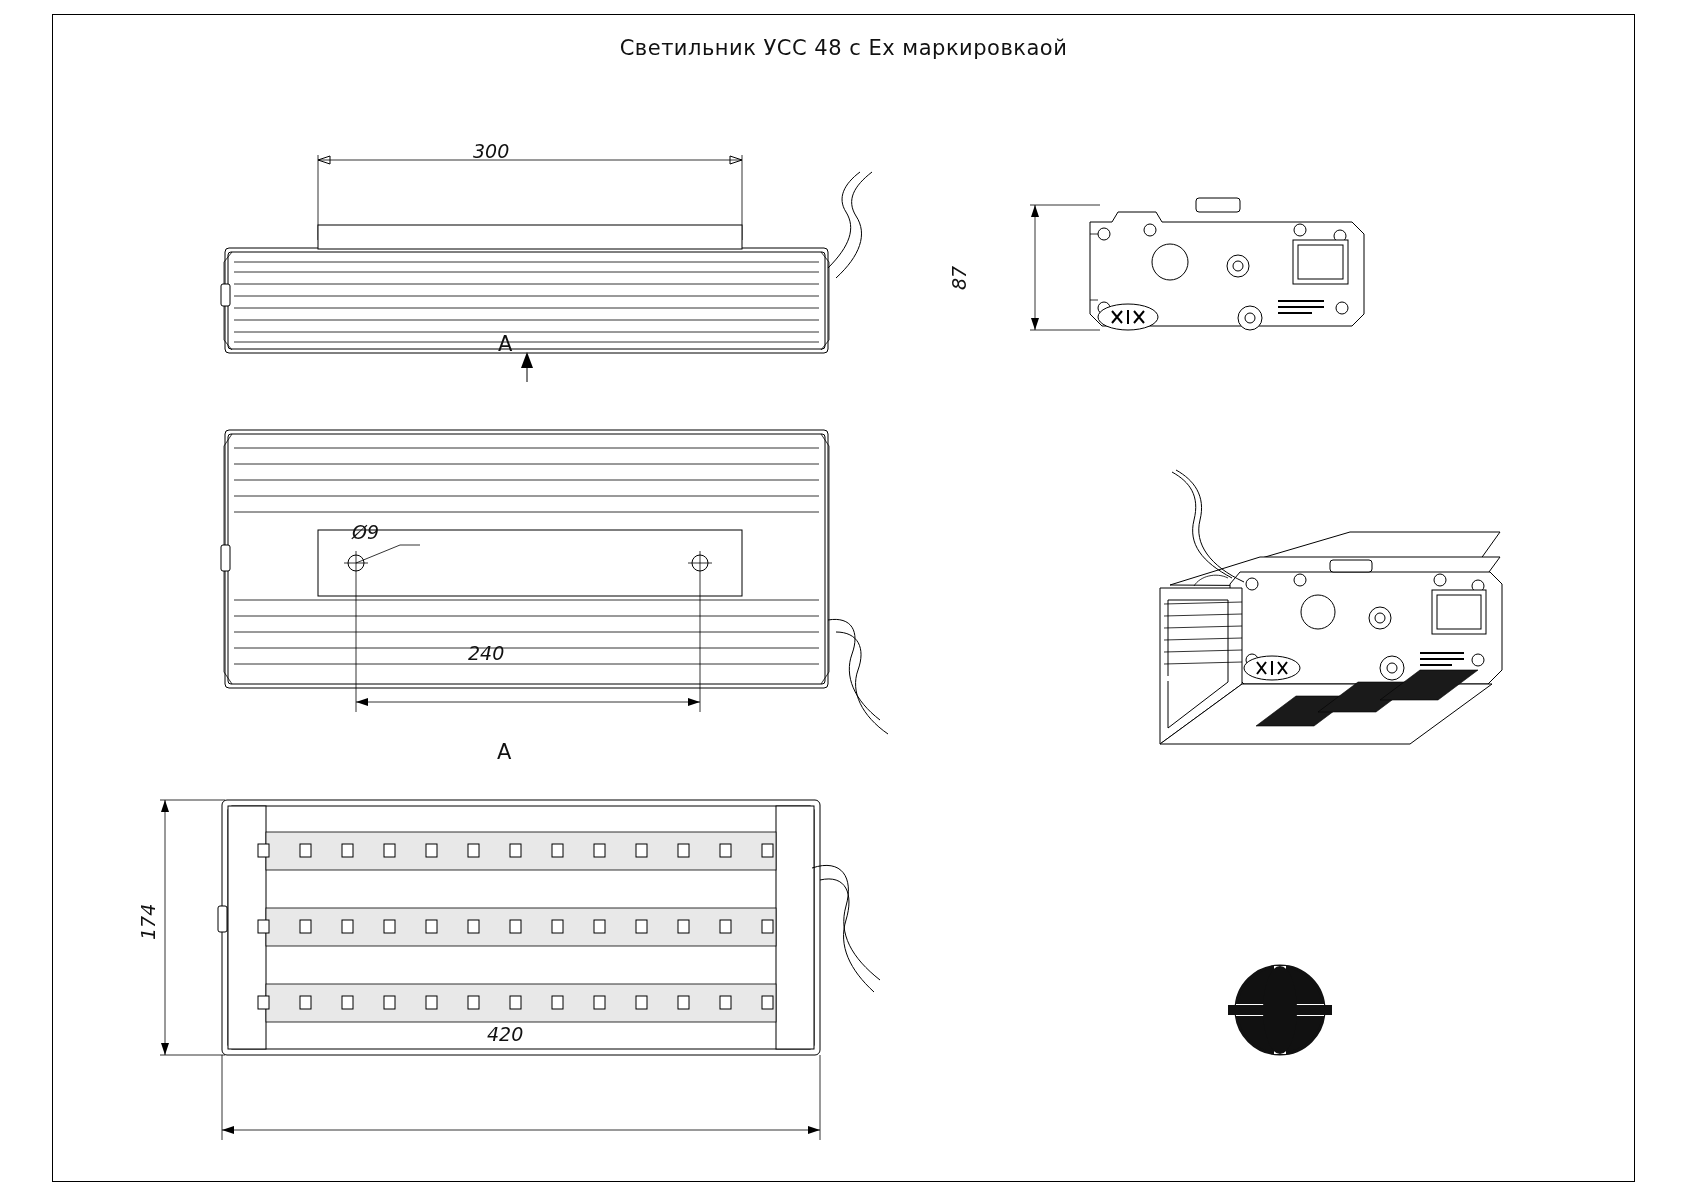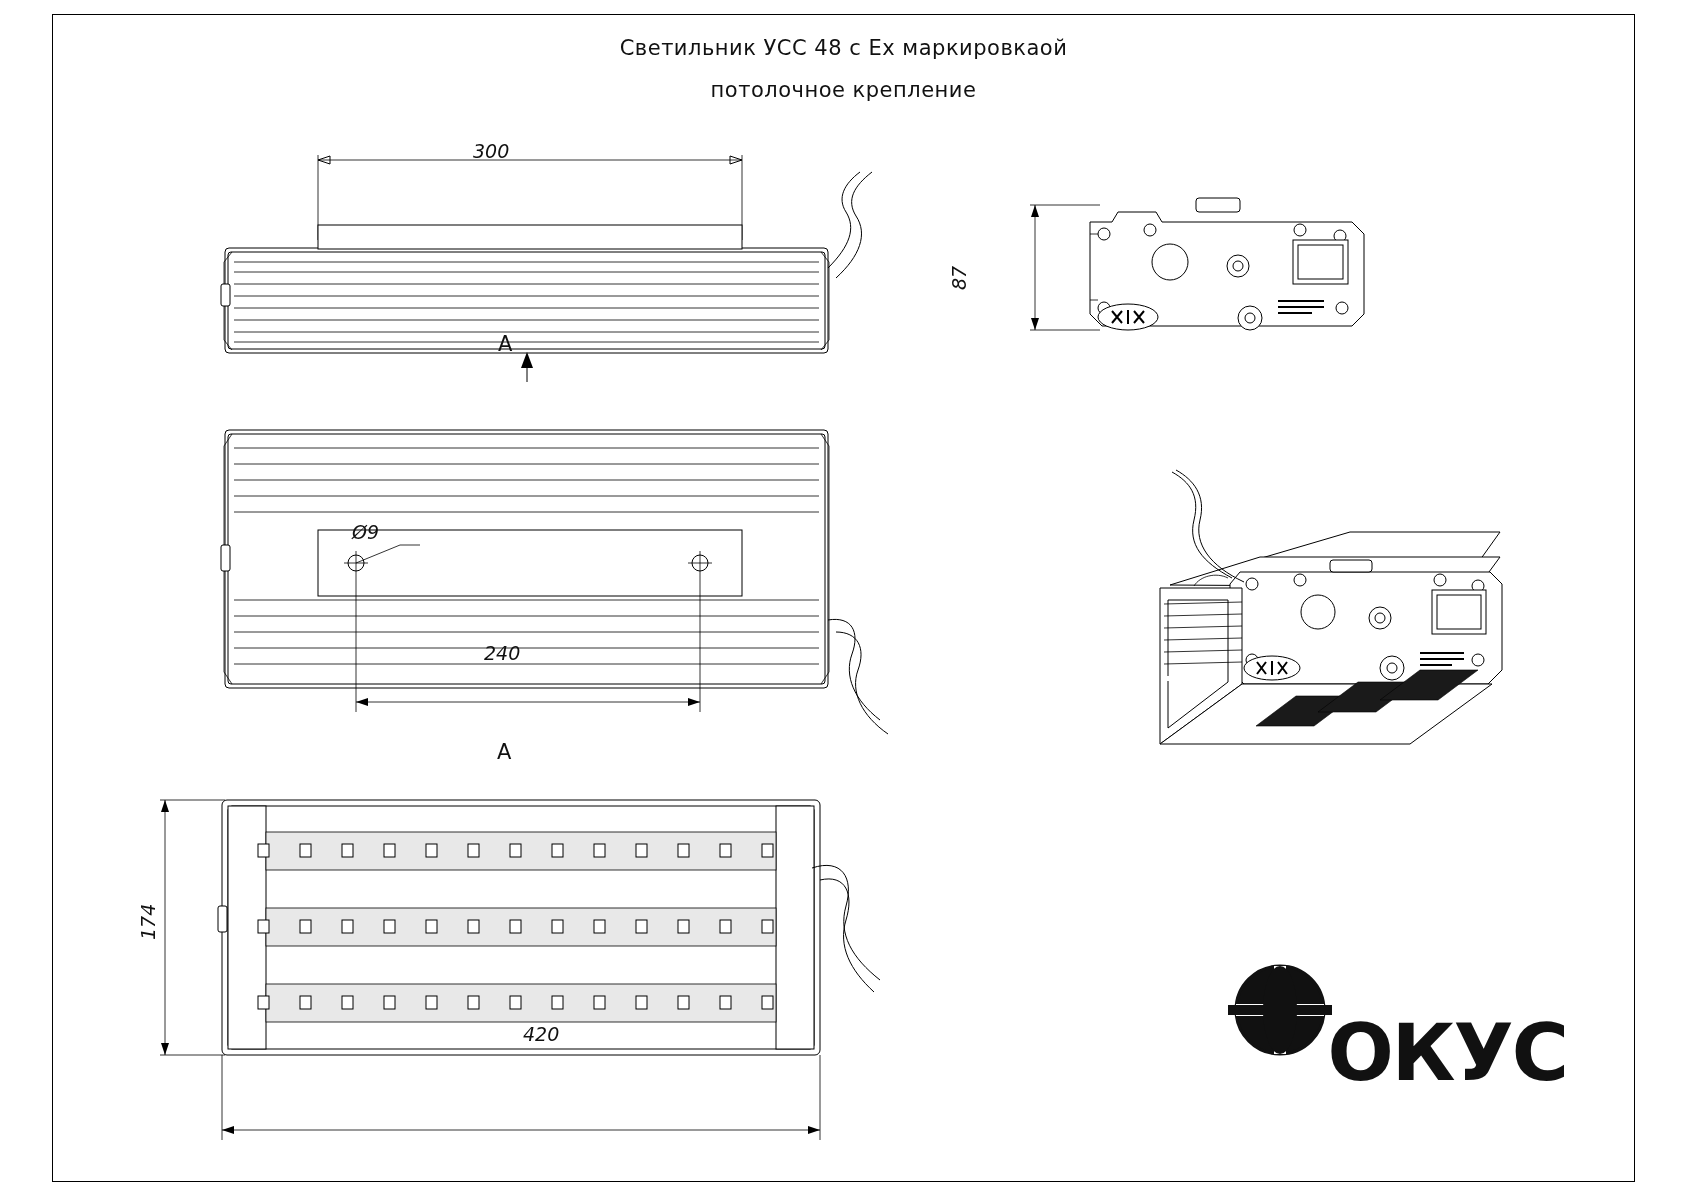--- a/index.html
+++ b/index.html
@@ -21,21 +21,20 @@
   .logo{position:absolute;right:120px;bottom:95px;display:flex;align-items:center;gap:6px;}
   .logoword{font-size:78px;font-weight:bold;letter-spacing:-2px;color:#111;font-family:"DejaVu Sans", sans-serif;}
 </style>
 </head>
 <body>
 
 <div id="sheet">
   <div id="frame"></div>
 
   <div class="title t1">Светильник УСС 48 с Ex маркировкаой</div>
-  <div class="title t2">потолочное крепление</div>
 
   <svg width="1687" height="1193">
 
     <g>
 
       <line class="thin" x1="318" y1="160" x2="742" y2="160"></line>
       <path class="ln" d="M318 160 l12 -4 v8 z" fill="#000"></path>
       <path class="ln" d="M742 160 l-12 -4 v8 z" fill="#000"></path>
       <line class="thin" x1="318" y1="155" x2="318" y2="240"></line>
       <line class="thin" x1="742" y1="155" x2="742" y2="240"></line>
@@ -280,24 +279,21 @@
       <path d="M0 -44 a44 44 0 0 1 0 88 a44 44 0 0 1 0 -88" fill="#111"></path>
       <circle cx="0" cy="0" r="44" fill="none" stroke="#111" stroke-width="3"></circle>
       <path d="M-44 -6 h88 v12 h-88 z" fill="#fff"></path>
       <path d="M-6 -44 v88 h12 v-88 z" fill="#fff"></path>
       <ellipse cx="0" cy="0" rx="17" ry="44" fill="#111"></ellipse>
       <rect x="-52" y="-5" width="104" height="10" fill="#111"></rect>
     </g>
   </svg>
 
   <div class="dimtext" style="left:473px;top:140px;">300</div>
-  <div class="dimtext" style="left:484px;top:642px;">240</div>
+  <div class="dimtext" style="left:468px;top:642px;">240</div>
   <div class="dimtext" style="left:352px;top:521px;">Ø9</div>
   <div class="dimtext vert" style="left:948px;top:290px;">87</div>
   <div class="dimtext vert" style="left:137px;top:940px;">174</div>
-  <div class="dimtext" style="left:487px;top:1023px;margin-left:36px;">420</div>
+  <div class="dimtext" style="left:487px;top:1023px;">420</div>
   <div class="lbl" style="left:498px;top:332px;">A</div>
   <div class="lbl" style="left:497px;top:740px;">A</div>
 
-  <div class="logo">
-    <span class="logoword">ОКУС</span>
-  </div>
 </div>
 
 </body></html>

